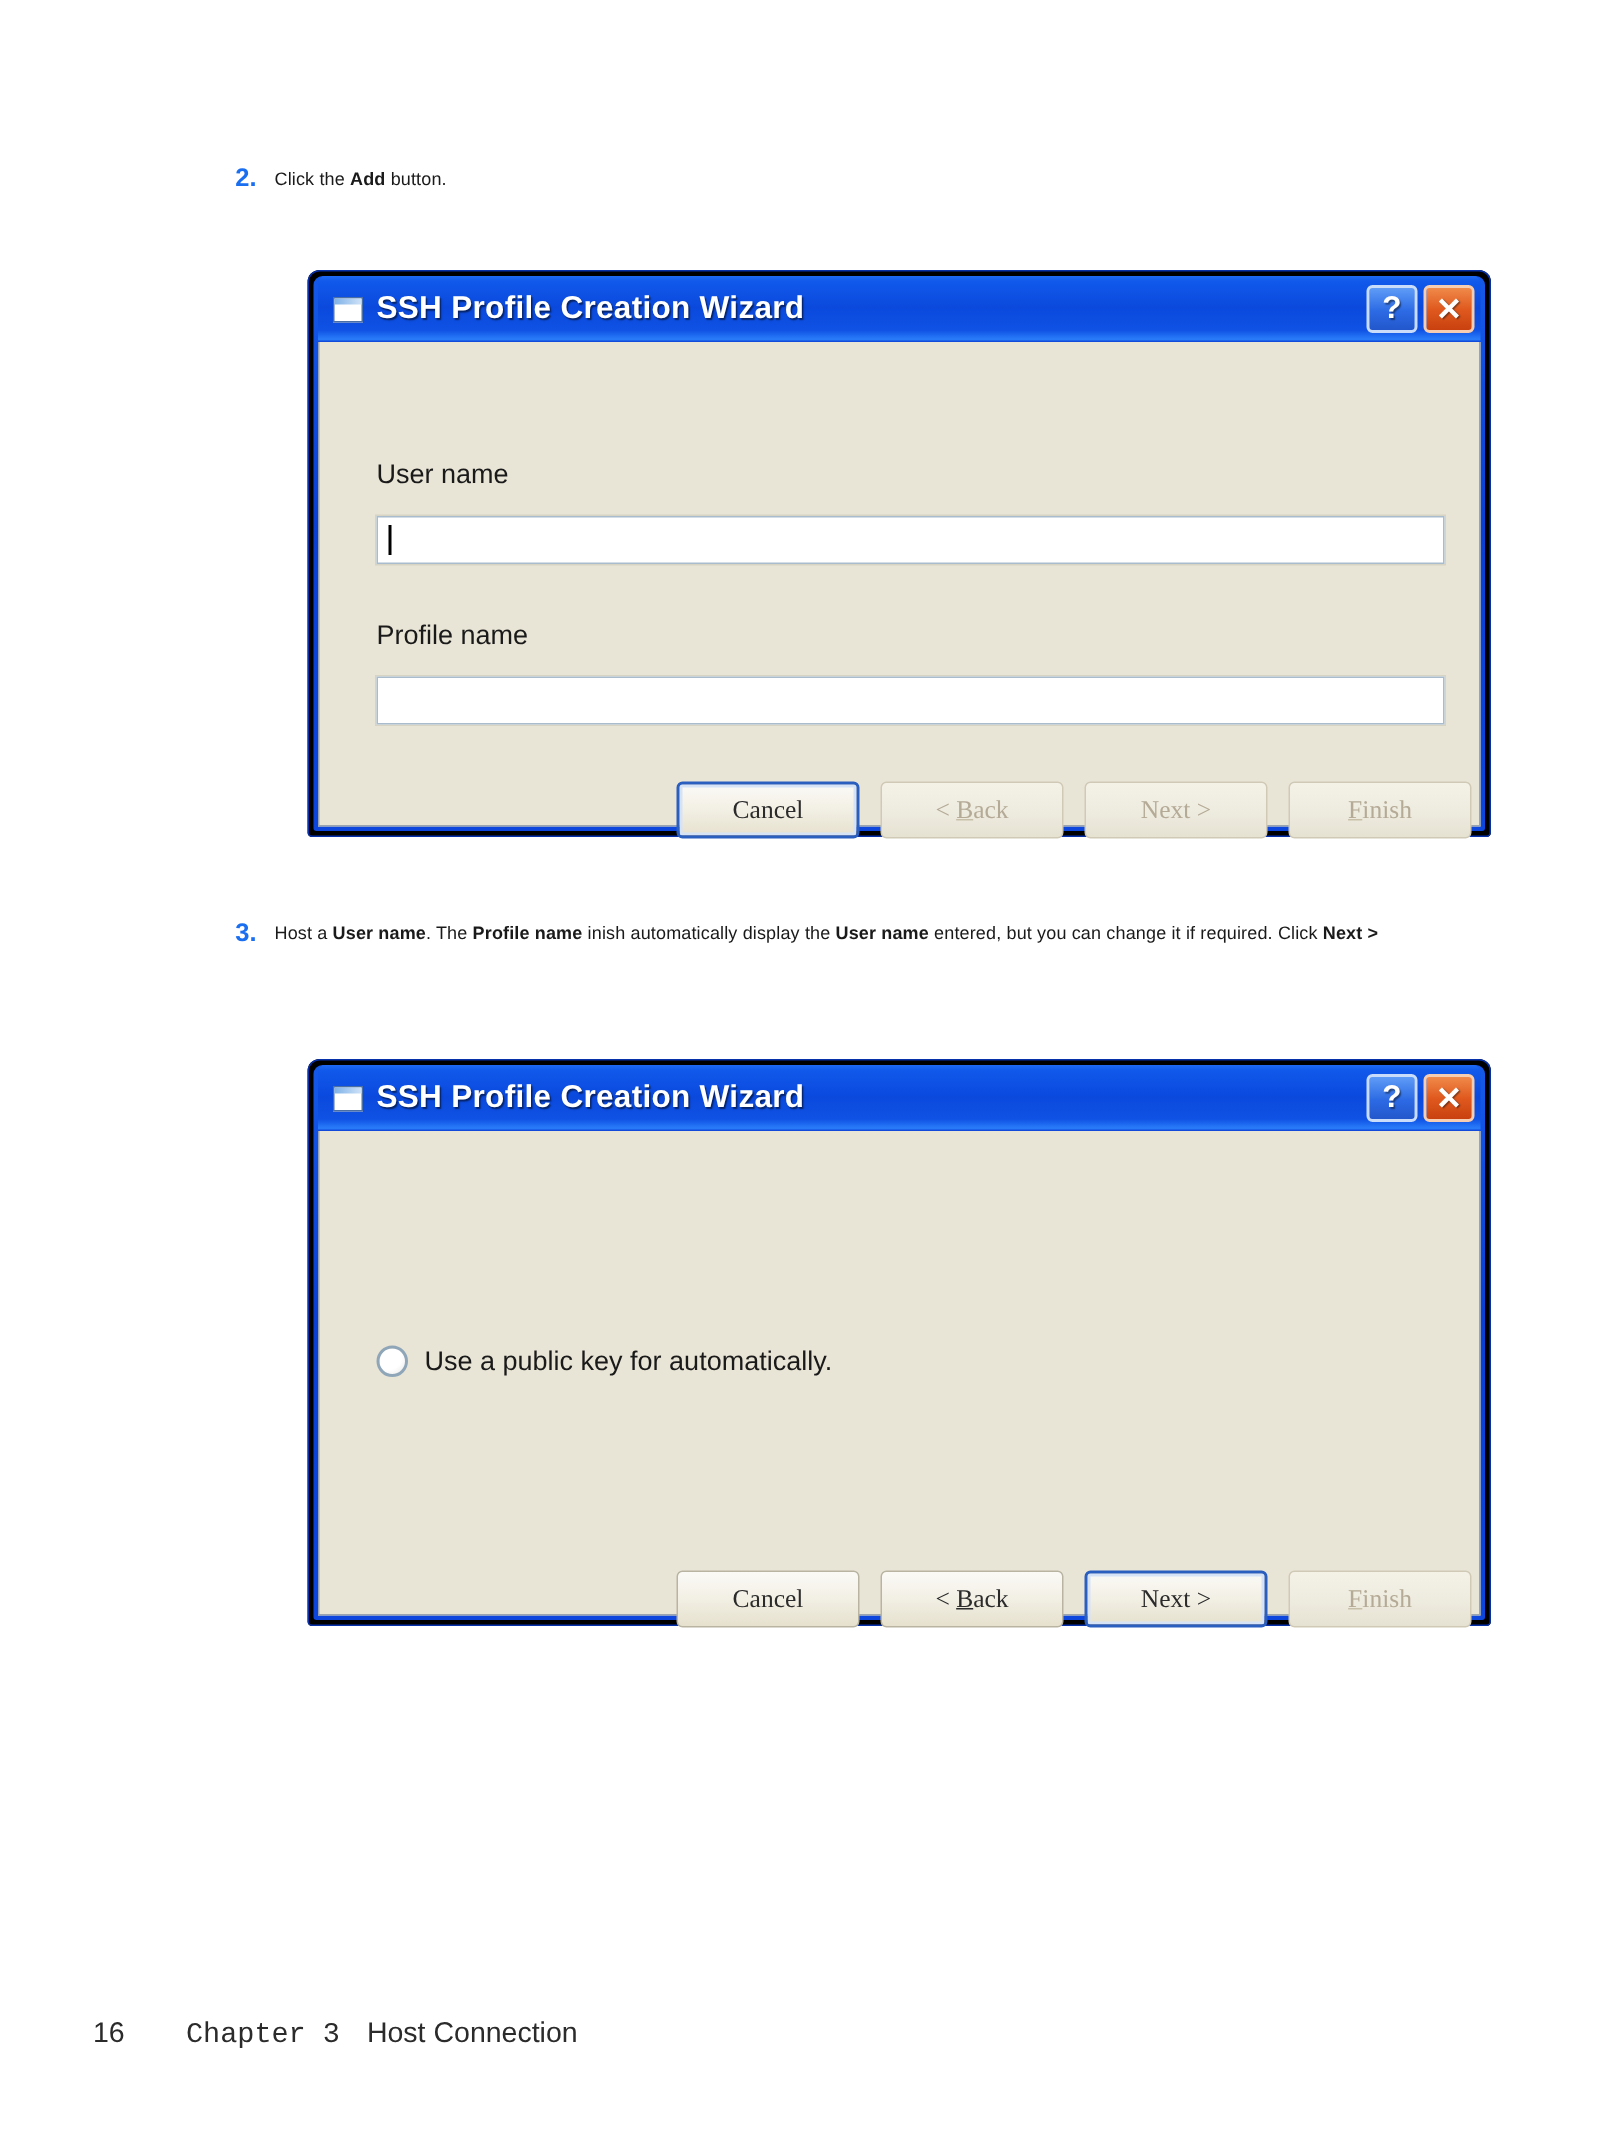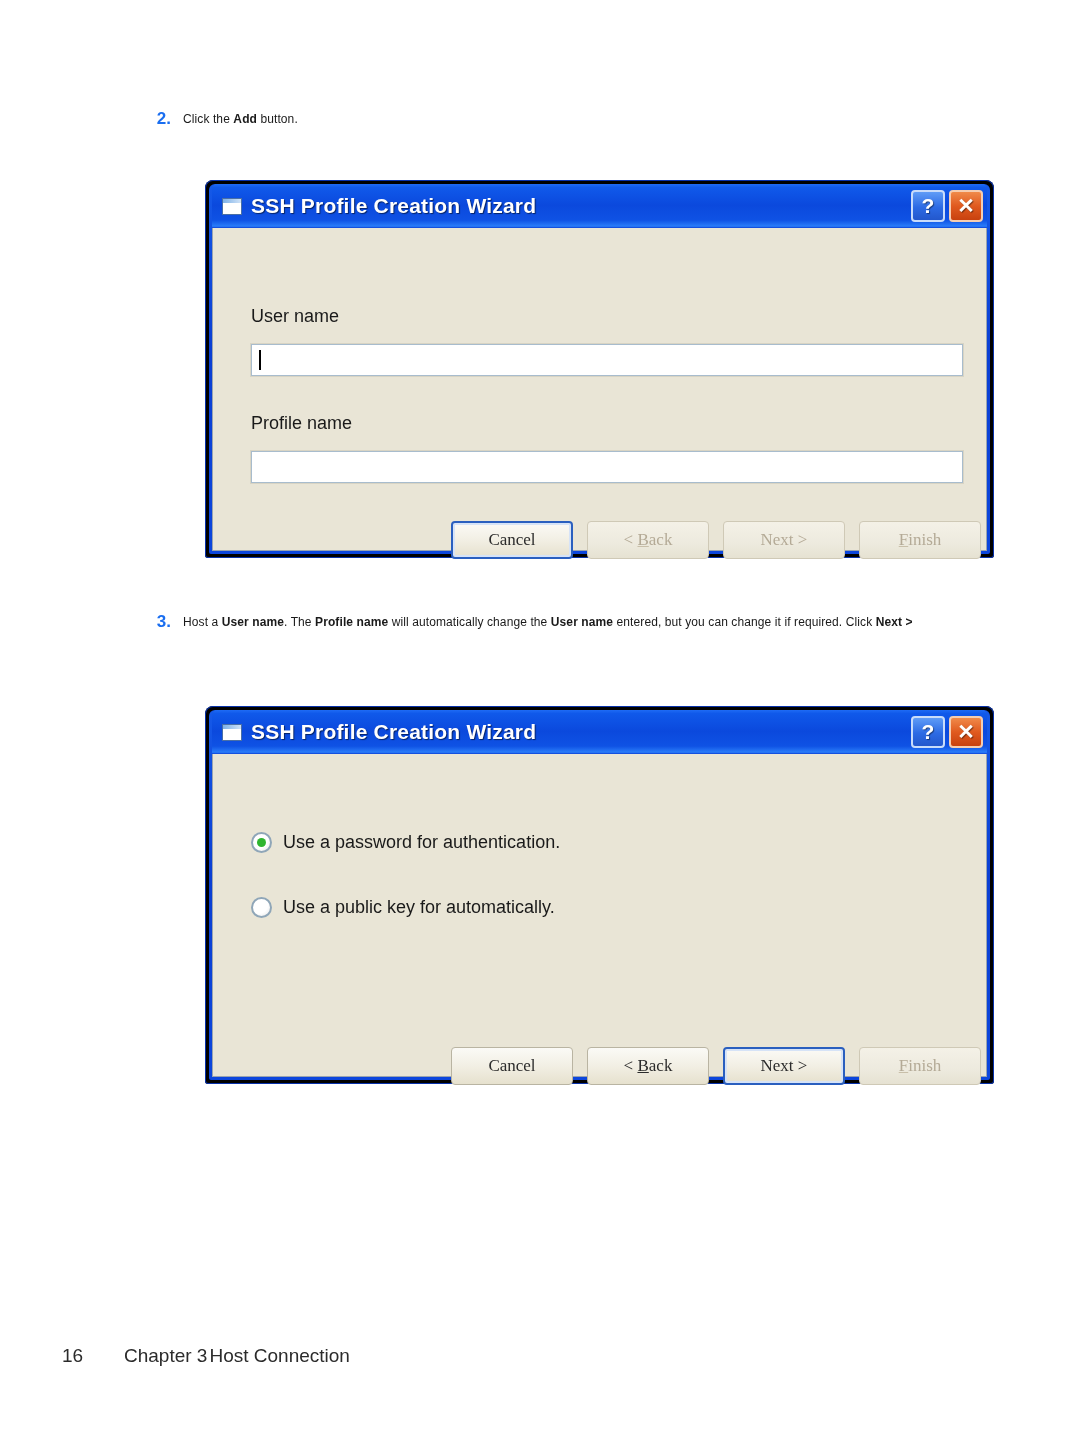--- a/index.html
+++ b/index.html
@@ -203,21 +203,21 @@
   
   #footer {
     position: absolute;
     left: 62px;
     top: 1345px;
     display: flex;
     font-size: 19px;
     color: #2b2b2b;
   }
   #footer .pg { width: 62px; }
-  #footer .ch { margin-right: 2px; }
+  #footer .ch { margin-right: 18px; font-family: Liberation Mono, monospace; }
 </style>
 </head>
 <body>
 
 <div class="step" id="step2">
   <div class="step-num">2.</div>
   <div class="step-text"><span>Click the </span><b>Add</b><span> button.</span></div>
 </div>
 
 <div class="dialog" id="dialog1" style="left:205px; top:180px; width:789px; height:378px;">
@@ -244,37 +244,33 @@
         <div class="btn disabled">Next &gt;</div>
         <div class="btn disabled"><u>F</u>inish</div>
       </div>
 
     </div>
   </div>
 </div>
 
 <div class="step" id="step3">
   <div class="step-num">3.</div>
-  <div class="step-text"><span>Host a </span><b>User name</b><span>. The </span><b>Profile name</b><span> will automatically change the </span><b>User name</b><span> entered, but you can change it if required. Click </span><b>Next &gt;</b></div>
+  <div class="step-text"><span>Host a </span><b>User name</b><span>. The </span><b>Profile name</b><span> inish automatically display the </span><b>User name</b><span> entered, but you can change it if required. Click </span><b>Next &gt;</b></div>
 </div>
 
 <div class="dialog" id="dialog2" style="left:205px; top:706px; width:789px; height:378px;">
   <div class="dlg-frame">
     <div class="titlebar">
       <div class="win-icon"></div>
       <div class="dlg-title">SSH Profile Creation Wizard</div>
       <div class="tb-btn tb-help">?</div>
       <div class="tb-btn tb-close">✕</div>
     </div>
     <div class="dlg-body">
 
-      <div class="radio-row" style="left:38px; top:78px;">
-        <div class="radio on"></div>
-        <div class="radio-label">Use a password for authentication.</div>
-      </div>
 
       <div class="radio-row" style="left:38px; top:143px;">
         <div class="radio"></div>
         <div class="radio-label">Use a public key for automatically.</div>
       </div>
 
       <div class="btnrow" style="left:238px; top:293px;">
         <div class="btn">Cancel</div>
         <div class="btn">&lt;&nbsp;<u>B</u>ack</div>
         <div class="btn focused">Next &gt;</div>

